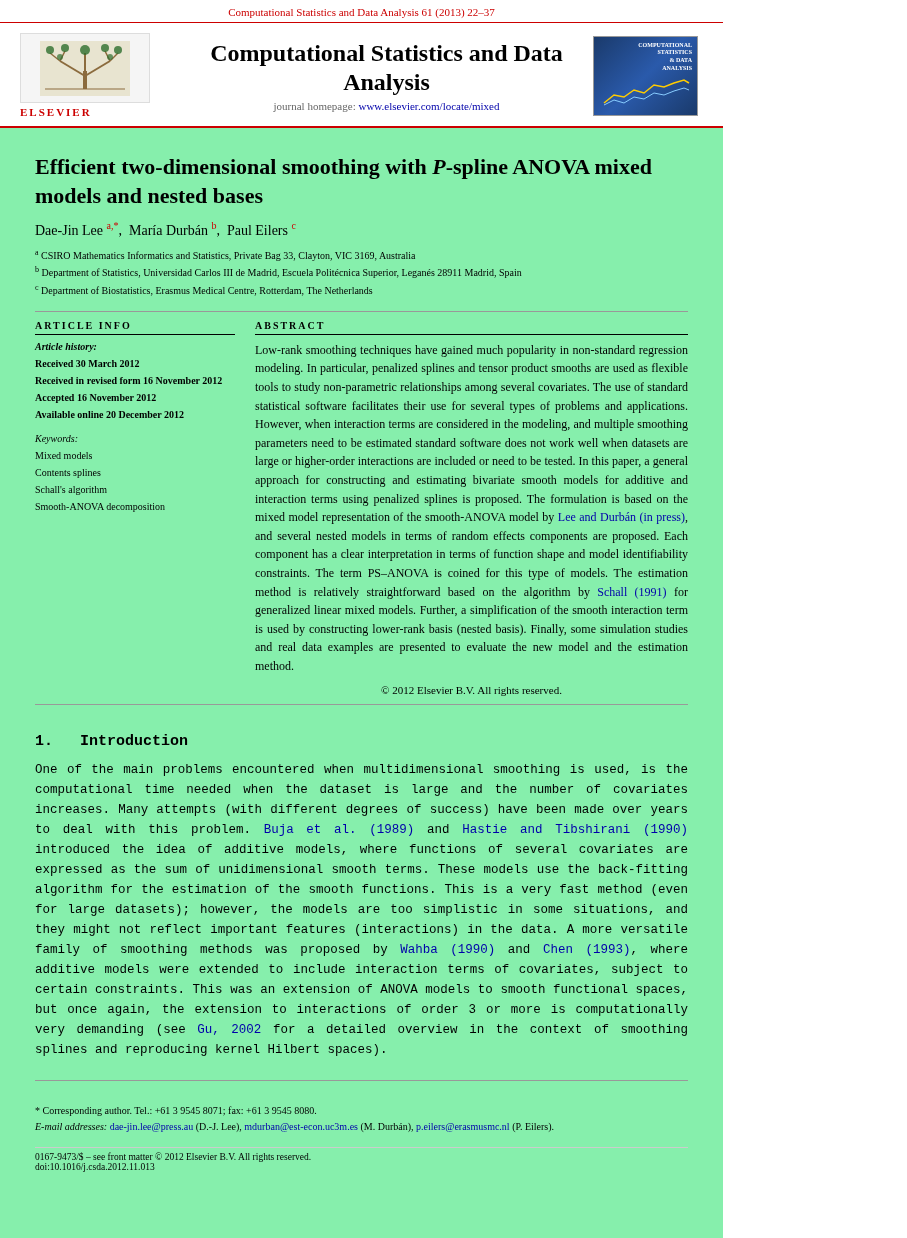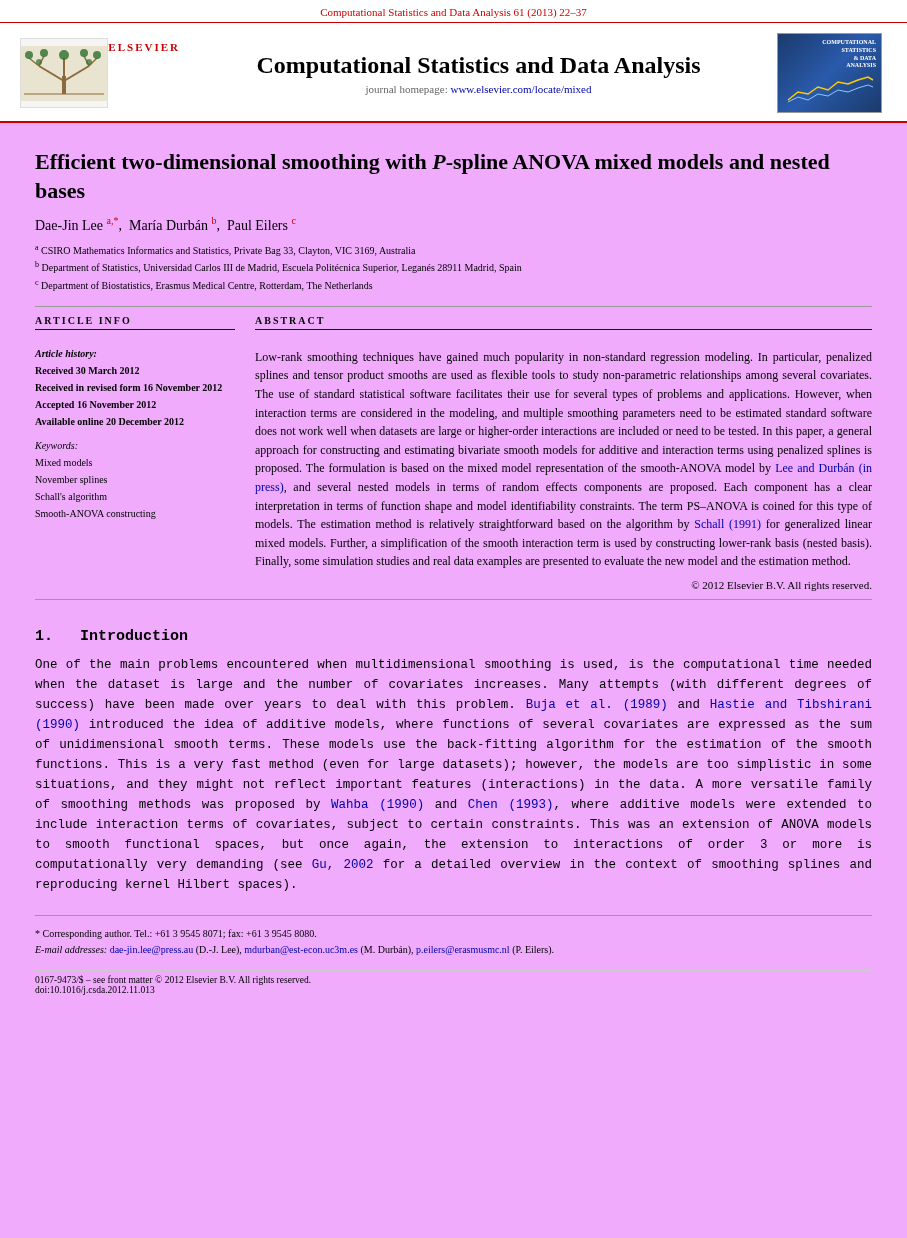--- a/index.html
+++ b/index.html
@@ -6,23 +6,23 @@
     body {
       background: #fff;
       font-family: 'Times New Roman', Times, serif;
       font-size: 13px;
       color: #000;
       width: 907px;
       min-height: 1238px;
     }
 
     .page {
-      width: 907px;
+      width: 723px;
       min-height: 1238px;
-      background: #f0abfc;
+      background: #86efac;
       padding: 0;
     }
 
     
     .journal-top-bar {
       background: #fff;
       text-align: center;
       padding: 6px 0 4px 0;
       font-size: 11px;
       color: #c00;
@@ -40,21 +40,21 @@
       padding: 10px 20px 8px 20px;
       border-bottom: 2px solid #c00;
       background: #fff;
     }
     .header-left {
       width: 160px;
       flex-shrink: 0;
     }
     .elsevier-logo {
       display: flex;
-      flex-direction: row;
+      flex-direction: column;
       align-items: flex-start;
     }
     .logo-box {
       width: 130px;
       height: 70px;
       background: #f5f5f5;
       border: 1px solid #ddd;
       display: flex;
       flex-direction: column;
       align-items: center;
@@ -198,21 +198,21 @@
       flex: 1;
     }
 
     
     .section-heading {
       font-size: 10px;
       font-weight: bold;
       letter-spacing: 2px;
       color: #000;
       text-transform: uppercase;
-      margin-bottom: 18px;
+      margin-bottom: 6px;
       border-bottom: 1px solid #000;
       padding-bottom: 3px;
     }
 
     .article-history {
       margin-bottom: 10px;
       font-weight: bold;
     }
     .article-history-label {
       font-size: 10px;
@@ -251,21 +251,21 @@
       color: #000;
       line-height: 1.55;
       text-align: justify;
     }
     .abstract-text a {
       color: #00a;
       text-decoration: none;
     }
 
     .copyright {
-      text-align: right;
+      text-align: center;
       font-size: 11px;
       color: #000;
       margin-top: 8px;
     }
 
     
     .intro-section {
       margin-top: 28px;
       font-family: Liberation Mono, monospace;
     }
@@ -284,21 +284,21 @@
     }
     .body-text a {
       color: #00a;
       text-decoration: none;
     }
 
     
     .footnote-section {
       border-top: 1px solid #999;
       margin-top: 20px;
-      padding-top: 10px;
+      padding-top: 22px;
     }
     .footnote-text {
       font-size: 10px;
       color: #000;
       line-height: 1.6;
     }
     .footnote-text a {
       color: #00a;
       text-decoration: none;
     }
@@ -416,23 +416,23 @@
             <div>Received in revised form 16 November 2012</div>
             <div>Accepted 16 November 2012</div>
             <div>Available online 20 December 2012</div>
           </div>
         </div>
 
         <div class="keywords-section">
           <div class="keywords-label">Keywords:</div>
           <div class="keywords-list">
             <div>Mixed models</div>
-            <div>November splines</div>
+            <div>Contents splines</div>
             <div>Schall's algorithm</div>
-            <div>Smooth-ANOVA constructing</div>
+            <div>Smooth-ANOVA decomposition</div>
           </div>
         </div>
       </div>
 
       <div class="right-col">
         <div class="abstract-section">
           <div class="section-heading">ABSTRACT</div>
           <div class="abstract-text">
             Low-rank smoothing techniques have gained much popularity in non-standard regression modeling. In particular, penalized splines and tensor product smooths are used as flexible tools to study non-parametric relationships among several covariates. The use of standard statistical software facilitates their use for several types of problems and applications. However, when interaction terms are considered in the modeling, and multiple smoothing parameters need to be estimated standard software does not work well when datasets are large or higher-order interactions are included or need to be tested. In this paper, a general approach for constructing and estimating bivariate smooth models for additive and interaction terms using penalized splines is proposed. The formulation is based on the mixed model representation of the smooth-ANOVA model by <a href="#">Lee and Durbán (in press)</a>, and several nested models in terms of random effects components are proposed. Each component has a clear interpretation in terms of function shape and model identifiability constraints. The term PS–ANOVA is coined for this type of models. The estimation method is relatively straightforward based on the algorithm by <a href="#">Schall (1991)</a> for generalized linear mixed models. Further, a simplification of the smooth interaction term is used by constructing lower-rank basis (nested basis). Finally, some simulation studies and real data examples are presented to evaluate the new model and the estimation method.
           </div>

